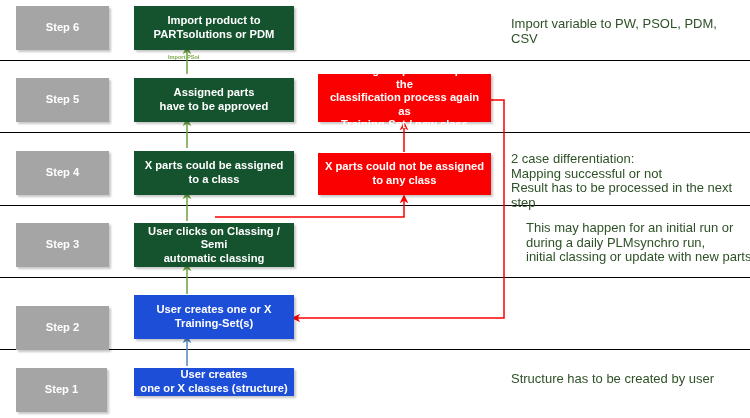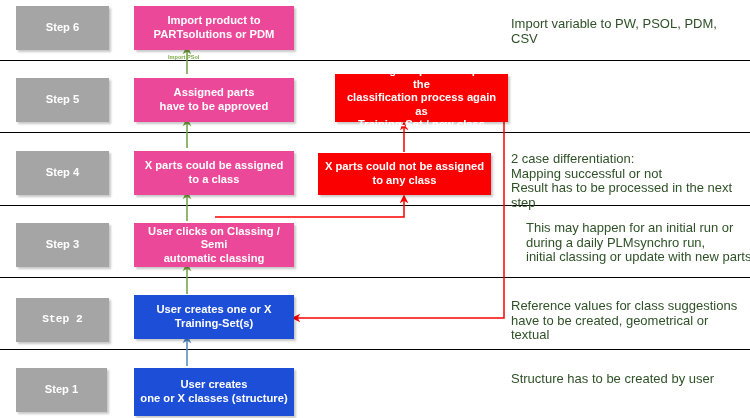--- a/index.html
+++ b/index.html
@@ -21,21 +21,21 @@
     color:#ffffff;
     font-size:11.2px;
     line-height:13.6px;
     font-weight:bold;
     box-sizing:border-box;
     box-shadow:1.5px 1.5px 2px rgba(0,0,0,0.22);
     padding:2px 5px;
     white-space:pre-line;
   }
   .box.gray{background:#a5a5a5;}
-  .box.green{background:#ec4899;}
+  .box.green{background:#14532d;}
   .box.blue{background:#1d4ed8;}
   .box.red{background:#fb0000;}
 
   .note{
     position:absolute;
     color:#2e5127;
     font-size:13px;
     line-height:14.6px;
     white-space:pre-line;
     text-align:left;
@@ -92,46 +92,44 @@
 
     <polyline points="491,100 504,100 504,318 296,318" fill="none" stroke="#fb0000" stroke-width="1.5" marker-end="url(#ared)"></polyline>
   </svg>
 
   <div class="arrowlabel" style="left:168px;top:54px;">Import PSol</div>
 
   <div class="box gray" style="left:16px;top:6px;width:93px;height:44px;">Step 6</div>
   <div class="box gray" style="left:16px;top:78px;width:93px;height:44px;">Step 5</div>
   <div class="box gray" style="left:16px;top:151px;width:93px;height:44px;">Step 4</div>
   <div class="box gray" style="left:16px;top:223px;width:93px;height:44px;">Step 3</div>
-  <div class="box gray" style="left:16px;top:298px;width:93px;height:44px;font-family:Liberation Mono, monospace;">Step 2</div>
+  <div class="box gray" style="left:16px;top:306px;width:93px;height:44px;">Step 2</div>
   <div class="box gray" style="left:16px;top:368px;width:91px;height:44px;text-align:right;">Step 1</div>
 
   <div class="box green" style="left:134px;top:6px;width:160px;height:44px;">Import product to
 PARTsolutions or PDM</div>
   <div class="box green" style="left:134px;top:151px;width:160px;height:44px;">X parts could be assigned
 to a class</div>
   <div class="box green" style="left:134px;top:78px;width:160px;height:44px;">Assigned parts
 have to be approved</div>
   <div class="box green" style="left:134px;top:223px;width:160px;height:44px;">User clicks on Classing / Semi
 automatic classing</div>
   <div class="box blue" style="left:134px;top:295px;width:160px;height:44px;">User creates one or X
 Training-Set(s)</div>
-  <div class="box blue" style="left:134px;top:368px;width:160px;height:48px;">User creates
+  <div class="box blue" style="left:134px;top:368px;width:160px;height:28px;">User creates
 one or X classes (structure)</div>
 
-  <div class="box red" style="left:335px;top:74px;width:173px;height:48px;">Not assigned parts can pass the
+  <div class="box red" style="left:318px;top:74px;width:173px;height:48px;">Not assigned parts can pass the
 classification process again as
 Training-Set / new class</div>
   <div class="box red" style="left:318px;top:153px;width:173px;height:42px;">X parts could not be assigned
 to any class</div>
 
   <div class="note" style="left:511px;top:17px;width:232px;">Import variable to  PW, PSOL, PDM, CSV</div>
   <div class="note" style="left:511px;top:152px;width:232px;">2 case differentiation:
 Mapping successful or not
 Result has to be processed in the next step</div>
   <div class="note" style="left:526px;top:221px;width:232px;">This may happen for an initial run or
 during a daily PLMsynchro run,
 initial classing or update with new parts</div>
-  <div class="note" style="left:511px;top:299px;width:232px;">Reference values for class suggestions
-have to be created, geometrical or textual</div>
   <div class="note" style="left:511px;top:372px;width:232px;">Structure has to be created by user</div>
 
 </div>
 
 </body></html>

